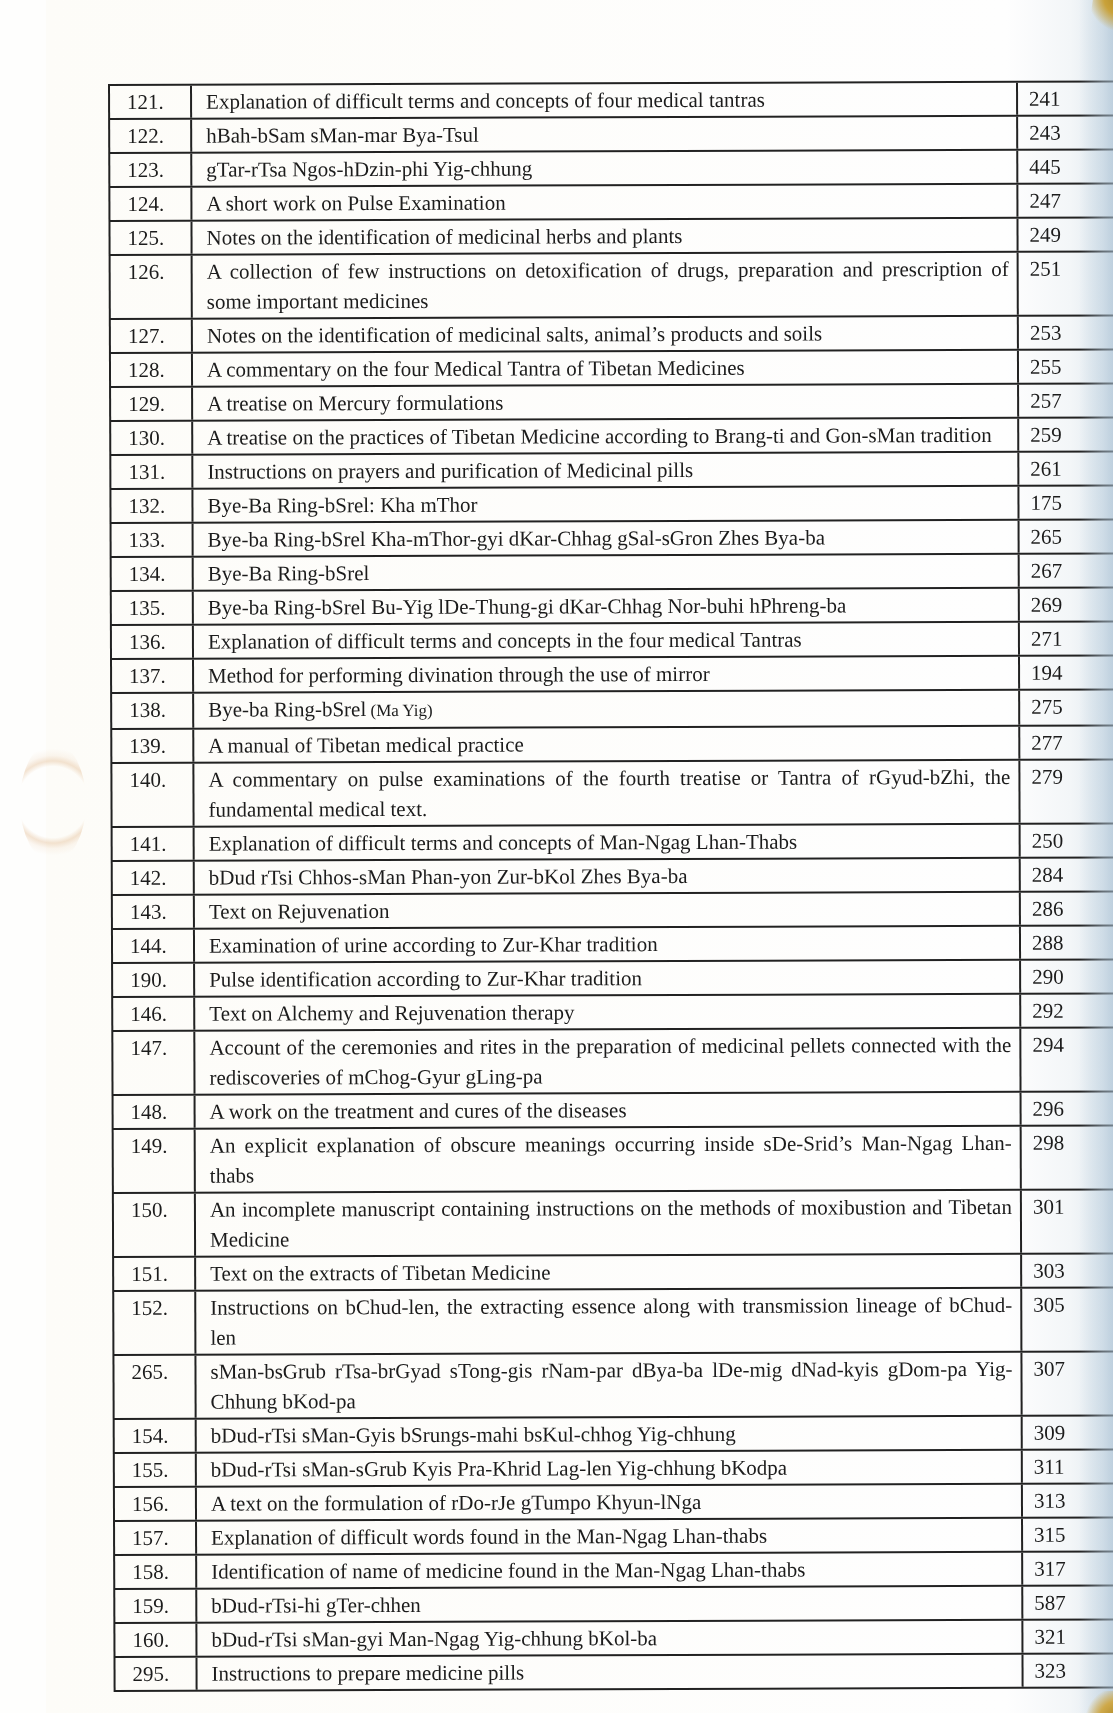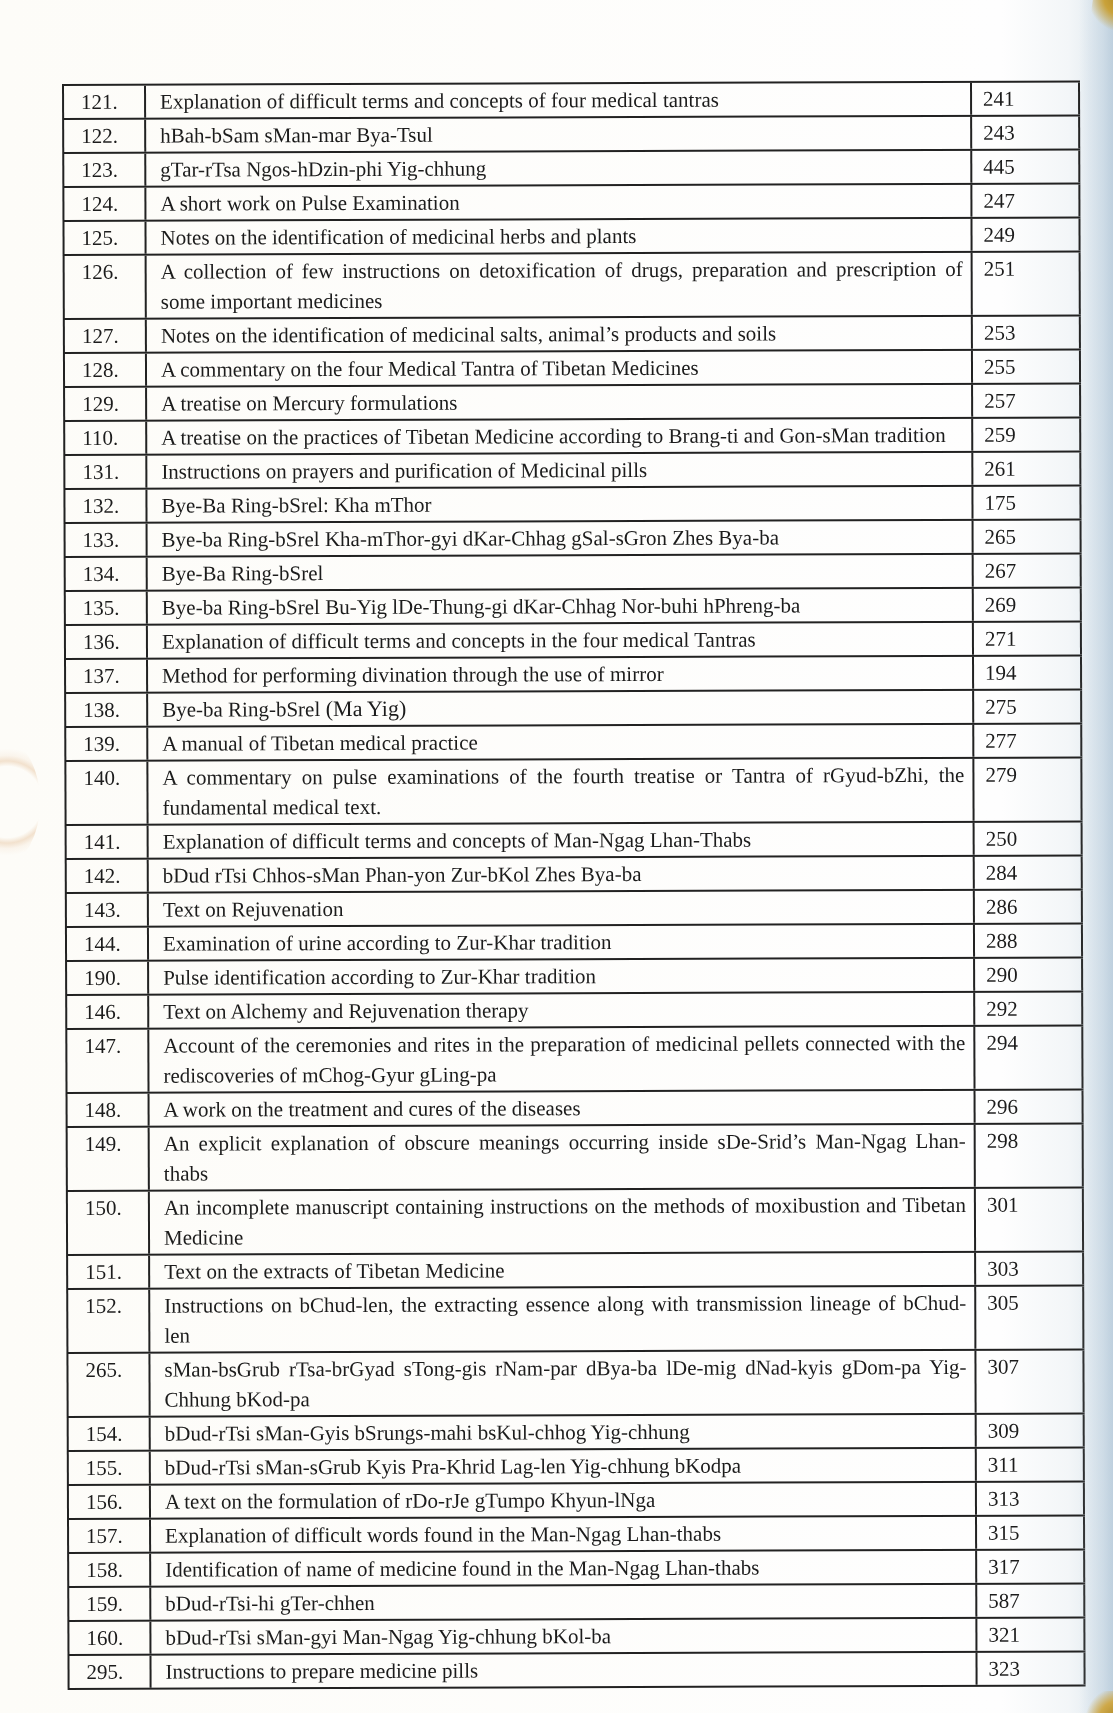--- a/index.html
+++ b/index.html
@@ -5,20 +5,21 @@
   html,body{margin:0;padding:0;}
   body{
     width:1113px;height:1713px;position:relative;overflow:hidden;
     background:#fefefd;
     font-family:"Liberation Serif","DejaVu Serif",serif;
     color:#1c1c1c;
   }
   .page{
     position:absolute;inset:0;
     background:linear-gradient(to right,#fdfcf8 0%,#fefefe 90%,#f3f6f8 96%,#dce6ee 100%);
+    margin-left:46px;
   }
   
   .edge-shadow-right{
     position:absolute;top:0;right:0;width:34px;height:100%;
     background:linear-gradient(to right,rgba(183,203,219,0) 0%,rgba(183,203,219,.45) 70%,rgba(170,193,211,.6) 100%);
     pointer-events:none;
   }
   .corner-curl-top{
     position:absolute;top:-6px;right:-8px;width:30px;height:40px;
     background:radial-gradient(circle at 100% 0%,#a8821f 0%,#c9a23a 40%,rgba(201,162,58,0) 72%);
@@ -49,21 +50,21 @@
     border-left:2px solid #222;border-right:2px solid #222;
     padding:1px 4px 1px 17px;
     font-size:21px;line-height:30px;
   }
   .cell-title{
     flex:1 1 auto;box-sizing:border-box;
     padding:1px 8px 1px 14px;
     font-size:21px;line-height:30px;
     text-align:justify;
   }
-  .cell-title .note{font-size:22px;}
+  .cell-title .note{font-size:17px;}
   .cell-page{
     width:110px;flex:0 0 110px;box-sizing:border-box;
     border-left:2px solid #222;border-right:2px solid #222;
     padding:1px 4px 1px 11px;
     font-size:21px;line-height:30px;
   }
 </style>
 </head>
 <body>
 
@@ -117,21 +118,21 @@
     <div class="cell-page">255</div>
   </div>
 
   <div class="row">
     <div class="cell-no">129.</div>
     <div class="cell-title">A treatise on Mercury formulations</div>
     <div class="cell-page">257</div>
   </div>
 
   <div class="row">
-    <div class="cell-no">110.</div>
+    <div class="cell-no">130.</div>
     <div class="cell-title">A treatise on the practices of Tibetan Medicine according to Brang-ti and Gon-sMan tradition</div>
     <div class="cell-page">259</div>
   </div>
 
   <div class="row">
     <div class="cell-no">131.</div>
     <div class="cell-title">Instructions on prayers and purification of Medicinal pills</div>
     <div class="cell-page">261</div>
   </div>
 

